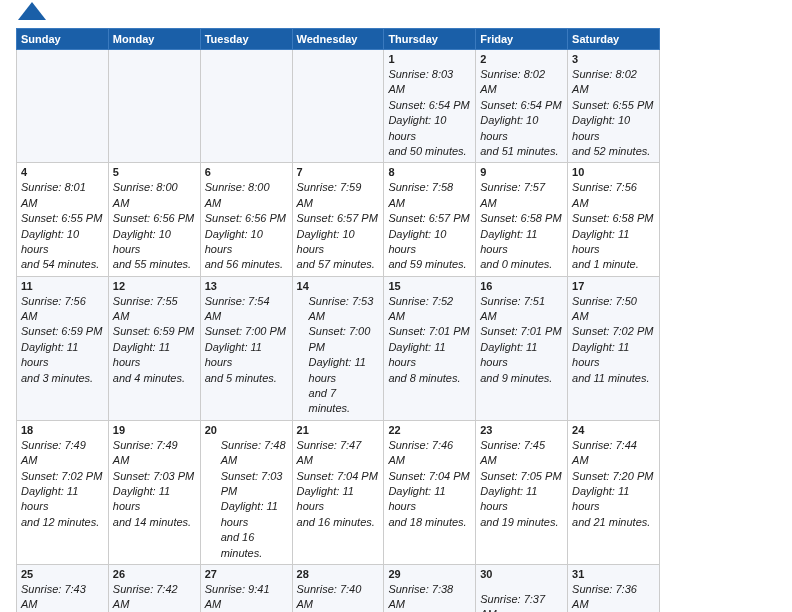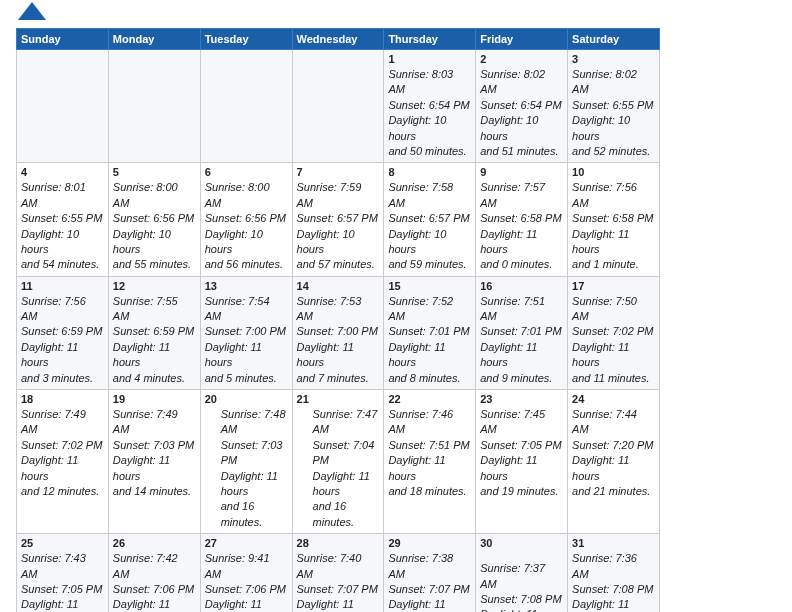--- a/index.html
+++ b/index.html
@@ -213,21 +213,21 @@
           </td>
           <td>
             <div class="day-num">13</div>
             <div class="day-info" style="white-space: pre-line;">Sunrise: 7:54 AM
 Sunset: 7:00 PM
 Daylight: 11 hours
 and 5 minutes.</div>
           </td>
           <td>
             <div class="day-num">14</div>
-            <div class="day-info" style="white-space: pre-line;">Sunrise: 7:53 AM
+            <div class="day-info" style="white-space: pre-line; margin-left: 12px;">Sunrise: 7:53 AM
 Sunset: 7:00 PM
 Daylight: 11 hours
 and 7 minutes.</div>
           </td>
           <td>
             <div class="day-num">15</div>
             <div class="day-info" style="white-space: pre-line;">Sunrise: 7:52 AM
 Sunset: 7:01 PM
 Daylight: 11 hours
 and 8 minutes.</div>
@@ -264,29 +264,29 @@
           </td>
           <td>
             <div class="day-num">20</div>
             <div class="day-info" style="white-space: pre-line; margin-left: 16px;">Sunrise: 7:48 AM
 Sunset: 7:03 PM
 Daylight: 11 hours
 and 16 minutes.</div>
           </td>
           <td>
             <div class="day-num">21</div>
-            <div class="day-info" style="white-space: pre-line; margin-left: 16px;">Sunrise: 7:47 AM
+            <div class="day-info" style="white-space: pre-line;">Sunrise: 7:47 AM
 Sunset: 7:04 PM
 Daylight: 11 hours
 and 16 minutes.</div>
           </td>
           <td>
             <div class="day-num">22</div>
             <div class="day-info" style="white-space: pre-line;">Sunrise: 7:46 AM
-Sunset: 7:51 PM
+Sunset: 7:04 PM
 Daylight: 11 hours
 and 18 minutes.</div>
           </td>
           <td>
             <div class="day-num">23</div>
             <div class="day-info" style="white-space: pre-line;">Sunrise: 7:45 AM
 Sunset: 7:05 PM
 Daylight: 11 hours
 and 19 minutes.</div>
           </td>

